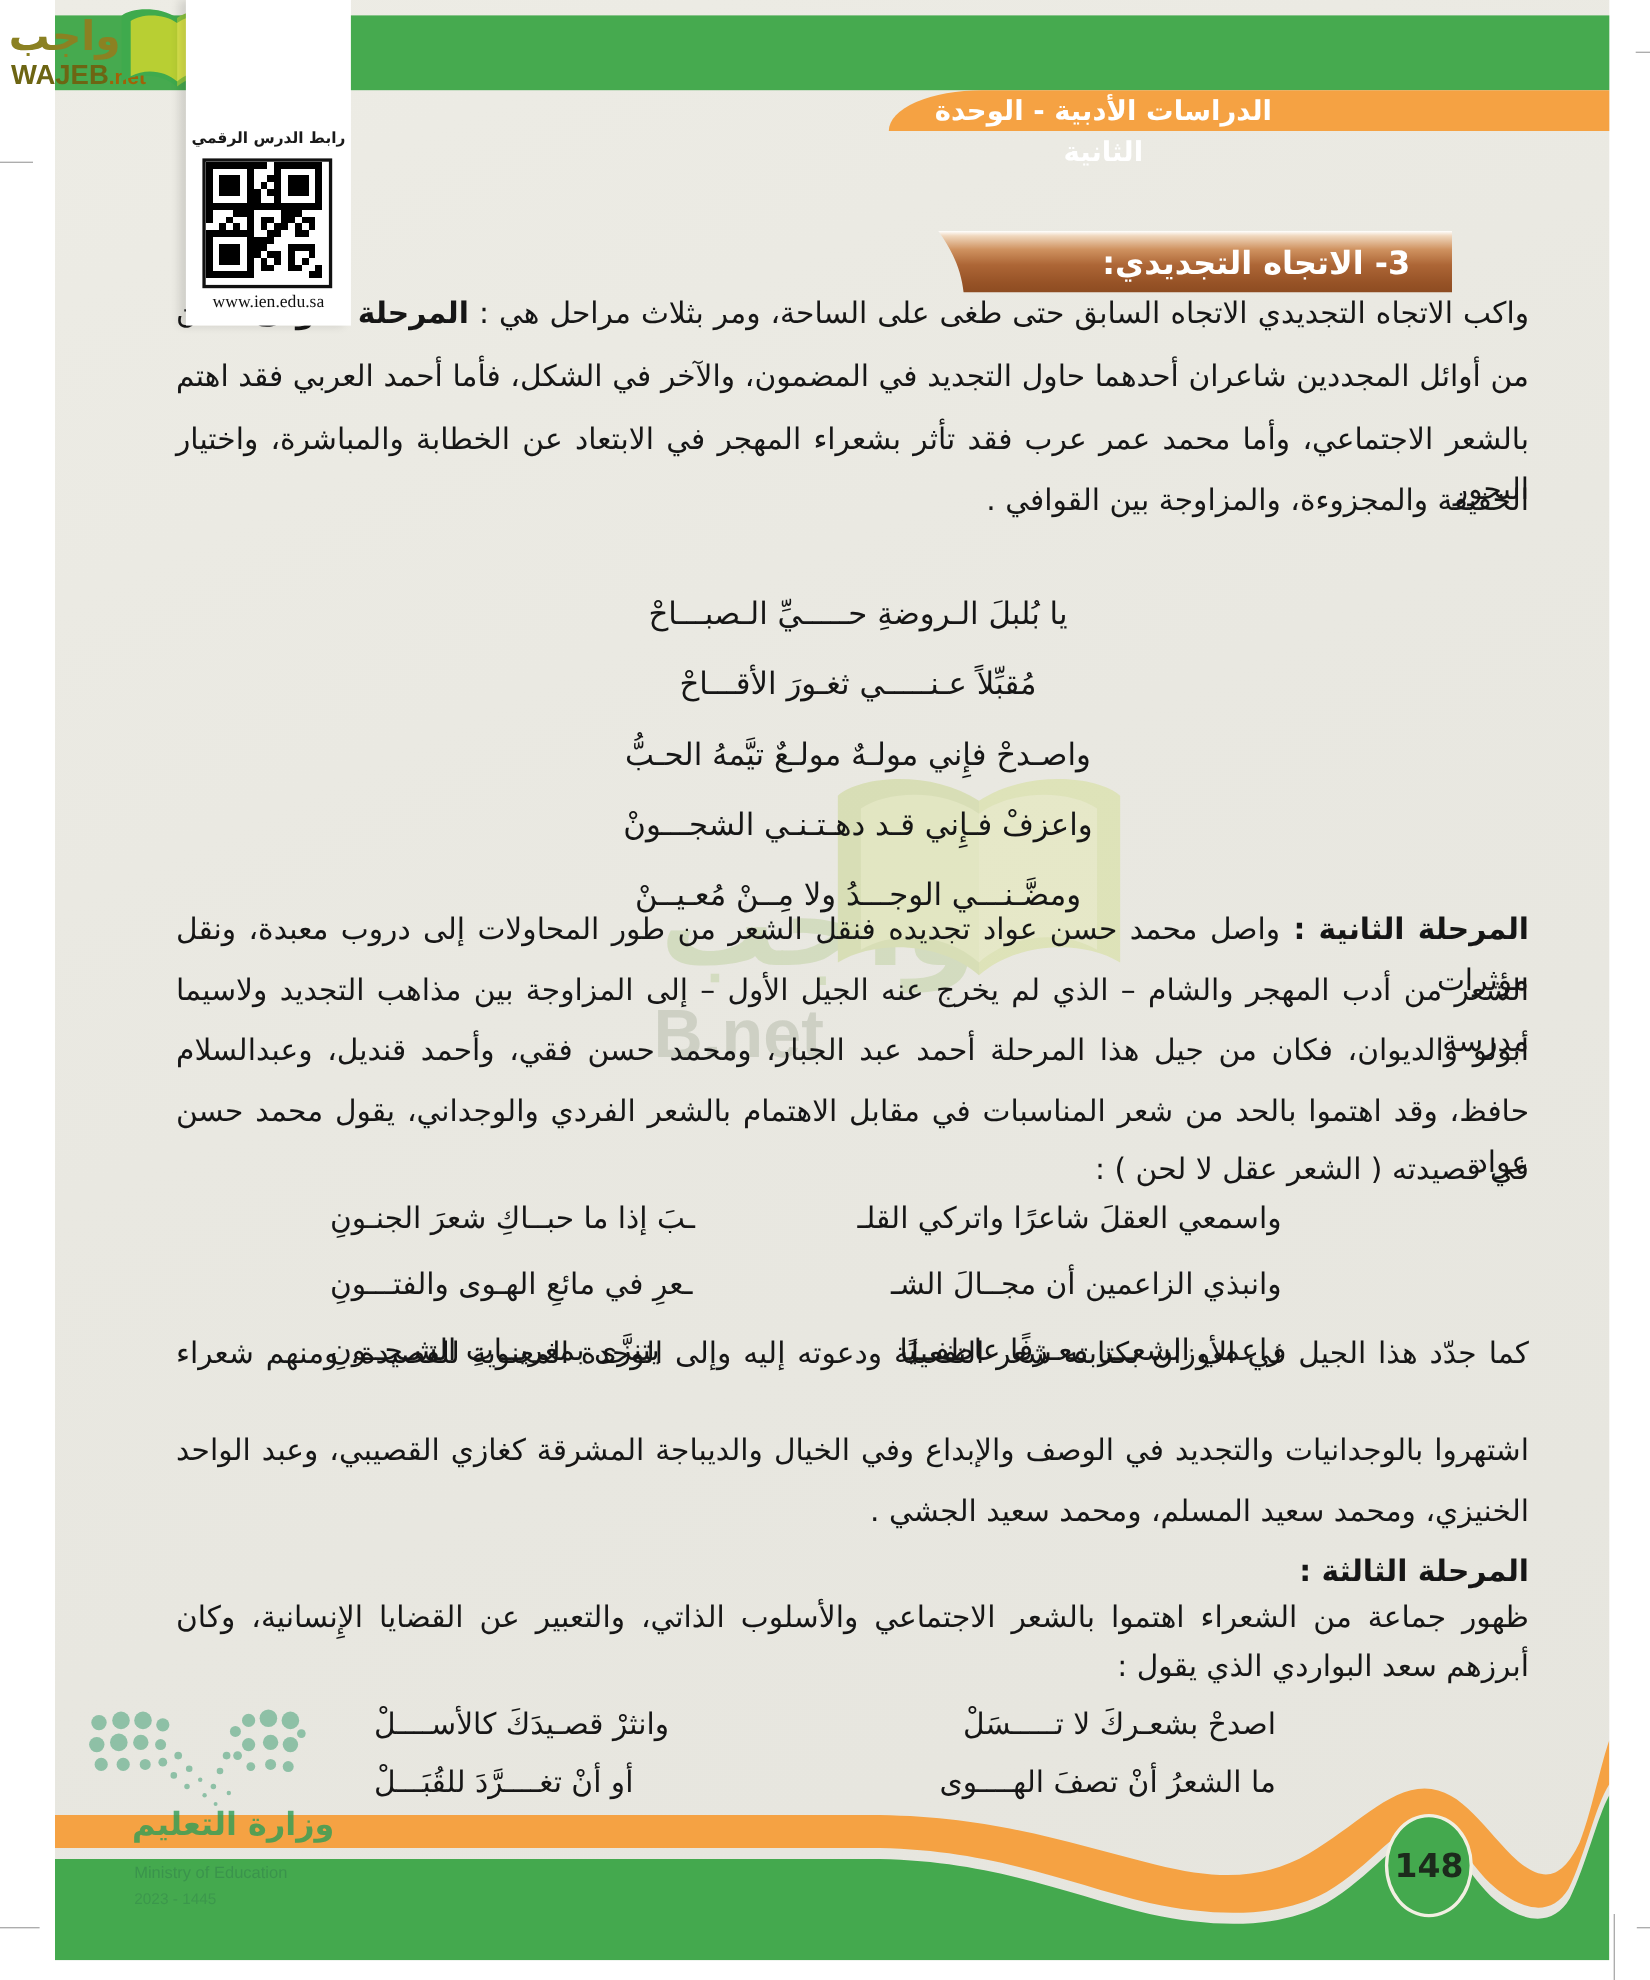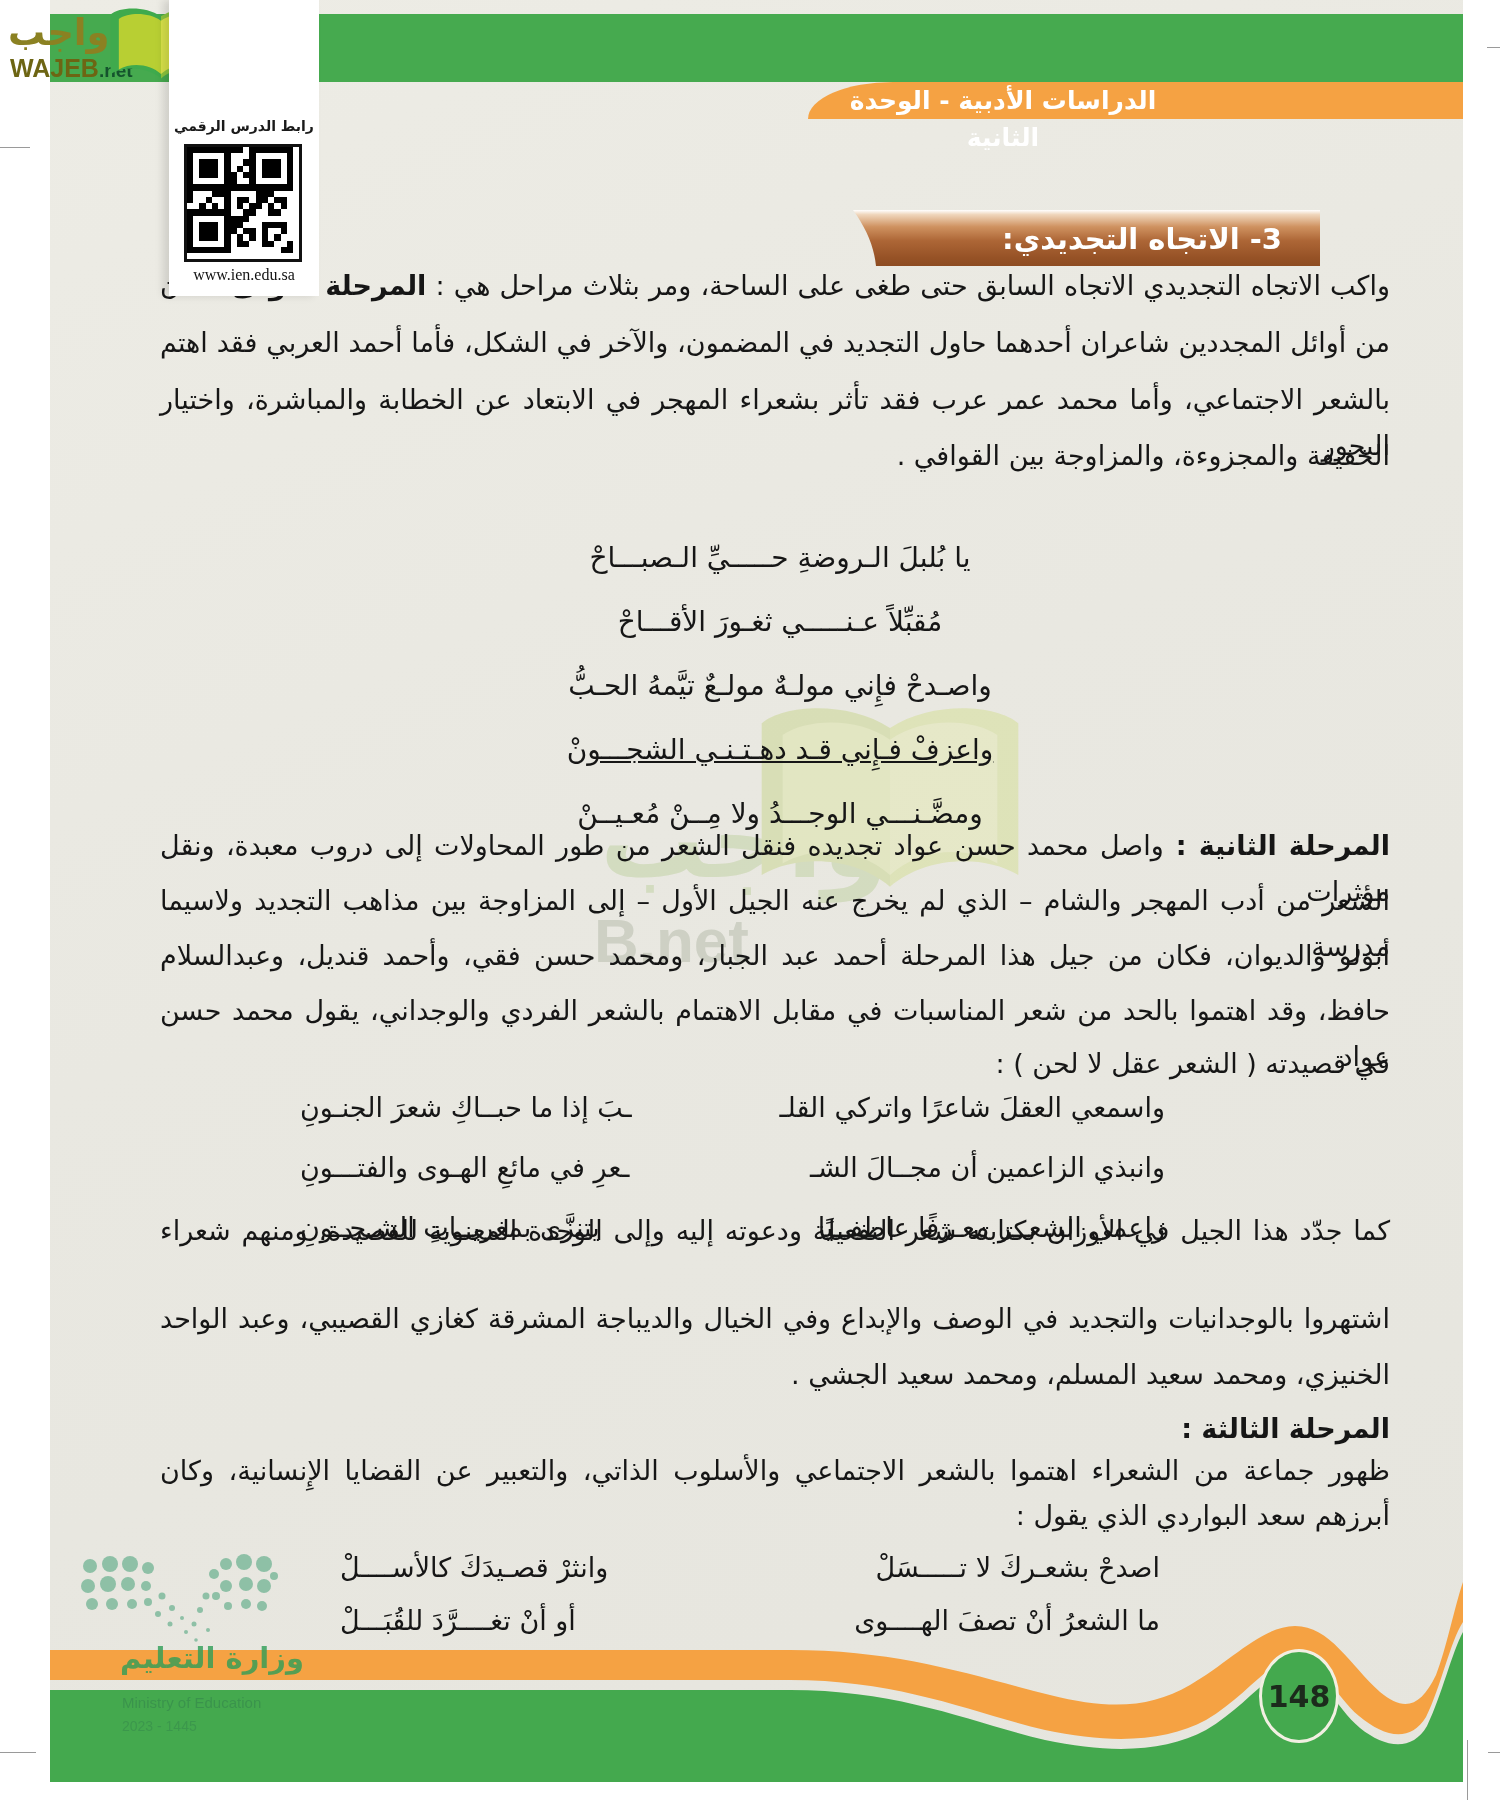--- a/index.html
+++ b/index.html
@@ -22,21 +22,21 @@
     background:#f5a243;border-top-left-radius:85px 37px;
   }
   .unit-title{
     position:absolute;left:40px;top:0;width:310px;height:37px;line-height:37px;
     color:#ffffff;font-weight:bold;font-size:25px;text-align:center;direction:rtl;
   }
   
   .wajeb{position:absolute;left:-42px;top:8px;width:240px;height:90px;}
   .wajeb .ar{position:absolute;left:0px;top:4px;font-size:37px;font-weight:bold;color:#8b8122;direction:rtl;line-height:38px;}
   .wajeb .latin{position:absolute;left:2px;top:44px;font-size:25px;font-weight:bold;color:#6d6513;font-family:"Liberation Sans",sans-serif;}
-  .wajeb .latin .tld{font-size:19px;color:#14532d;}
+  .wajeb .latin .tld{font-size:19px;color:#a16207;}
   .wajeb svg{position:absolute;left:98px;top:-6px;}
   
   .qr-card{
     position:absolute;left:107px;top:0;width:150px;height:296px;background:#ffffff;
     box-shadow:-6px 0 8px rgba(0,0,0,.12);
     margin-left:12px;
   }
   .qr-label{position:absolute;left:0;top:118px;width:100%;text-align:center;font-size:14px;font-weight:bold;color:#1a1a1a;direction:rtl;}
   .qr-frame{position:absolute;left:15px;top:144px;width:112px;height:112px;border:3px solid #111;background:#fff;}
   .qr-url{position:absolute;left:0;top:266px;width:100%;text-align:center;font-size:16px;color:#111;font-family:"Liberation Serif",serif;}
@@ -128,21 +128,21 @@
   </div>
 
   <div class="tline jline" style="top:263px;"><span>واكب الاتجاه التجديدي الاتجاه السابق حتى طغى على الساحة، ومر بثلاث مراحل هي : </span><b>المرحلة الأولى : </b><span>كان</span></div>
   <div class="tline jline" style="top:320px;">من أوائل المجددين شاعران أحدهما حاول التجديد في المضمون، والآخر في الشكل، فأما أحمد العربي فقد اهتم</div>
   <div class="tline jline" style="top:377px;">بالشعر الاجتماعي، وأما محمد عمر عرب فقد تأثر بشعراء المهجر في الابتعاد عن الخطابة والمباشرة، واختيار البحور</div>
   <div class="tline rline" style="top:433px;">الخفيفة والمجزوءة، والمزاوجة بين القوافي .</div>
 
   <div class="pline" style="top:532px;">يا بُلبلَ الـروضةِ حـــــيِّ الـصبـــاحْ</div>
   <div class="pline" style="top:596px;">مُقبِّلاً عـنـــــي ثغـورَ الأقـــاحْ</div>
   <div class="pline" style="top:660px;">واصـدحْ فإِني مولـهٌ مولـعٌ تيَّمهُ الحـبُّ</div>
-  <div class="pline" style="top:724px;text-decoration:underline;">واعزفْ فـإِني قـد دهـتـنـي الشجـــونْ</div>
+  <div class="pline" style="top:724px;">واعزفْ فـإِني قـد دهـتـنـي الشجـــونْ</div>
   <div class="pline" style="top:788px;">ومضَّـنـــي الوجـــدُ ولا مِــنْ مُعـيــنْ</div>
 
   <div class="tline jline" style="top:823px;"><b>المرحلة الثانية : </b><span>واصل محمد حسن عواد تجديده فنقل الشعر من طور المحاولات إلى دروب معبدة، ونقل مؤثرات</span></div>
   <div class="tline jline" style="top:878px;">الشعر من أدب المهجر والشام – الذي لم يخرج عنه الجيل الأول – إلى المزاوجة بين مذاهب التجديد ولاسيما مدرسة</div>
   <div class="tline jline" style="top:933px;">أبولو والديوان، فكان من جيل هذا المرحلة أحمد عبد الجبار، ومحمد حسن فقي، وأحمد قنديل، وعبدالسلام</div>
   <div class="tline jline" style="top:988px;">حافظ، وقد اهتموا بالحد من شعر المناسبات في مقابل الاهتمام بالشعر الفردي والوجداني، يقول محمد حسن عواد</div>
   <div class="tline rline" style="top:1041px;">في قصيدته ( الشعر عقل لا لحن ) :</div>
 
   <div class="vrow p2" style="top:1083px;">
     <span>واسمعي العقلَ شاعرًا واتركي القلـ</span>

